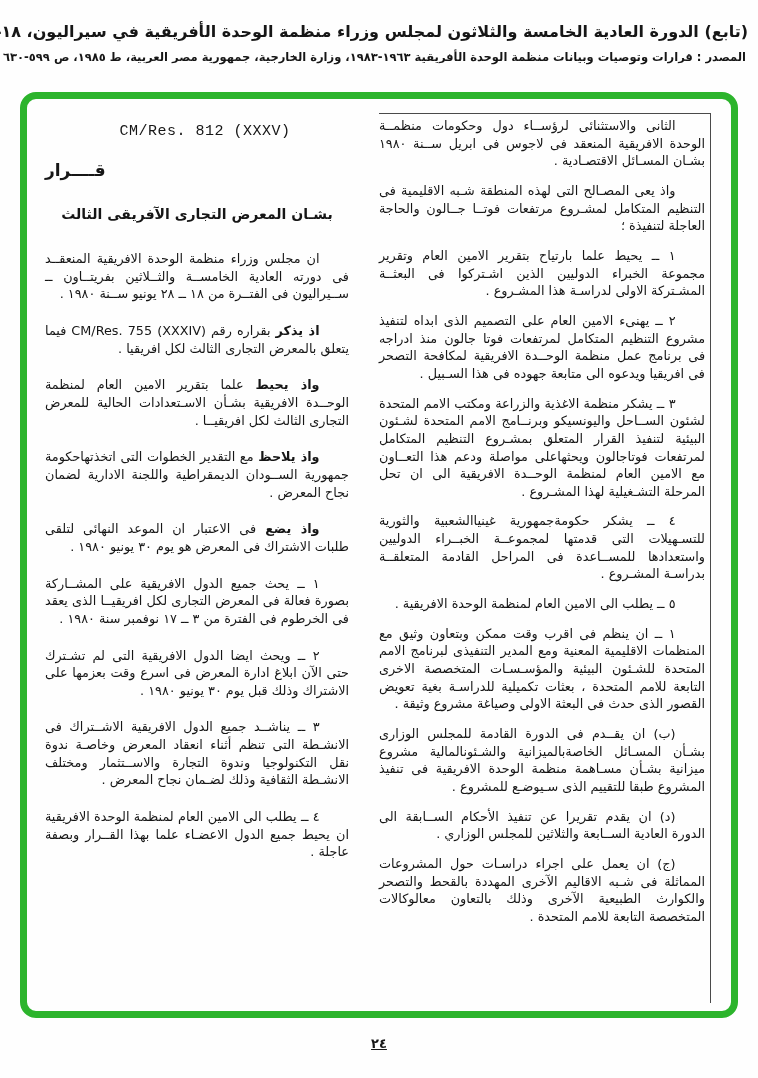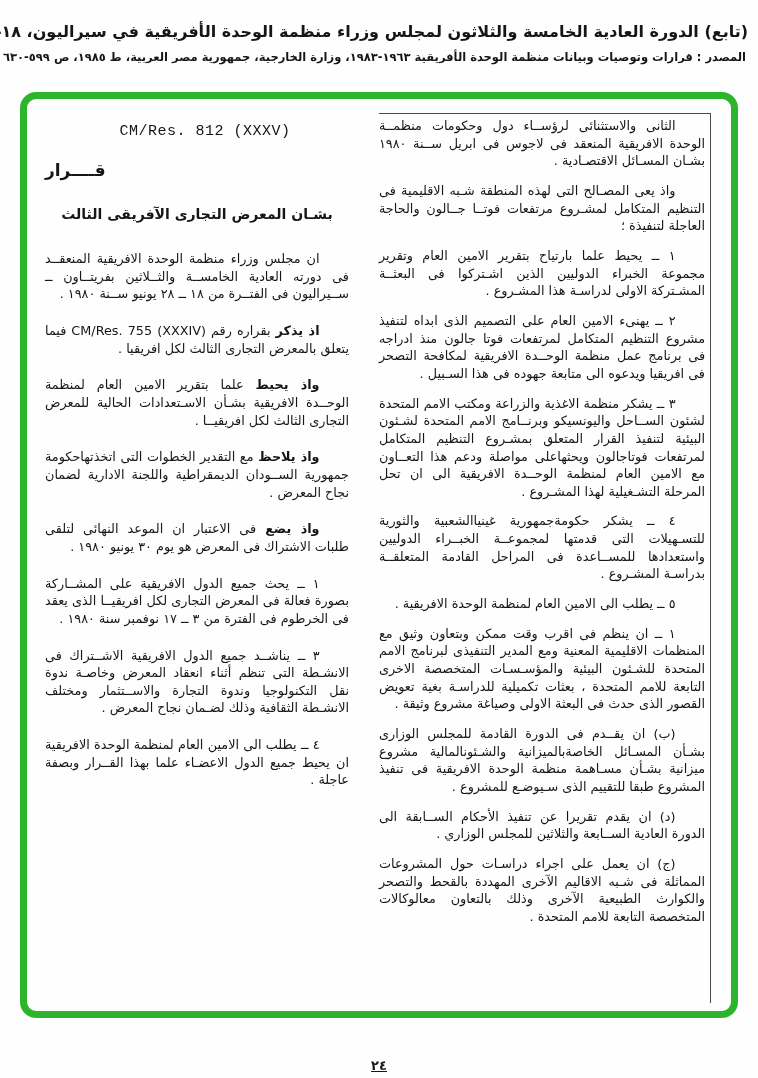--- a/index.html
+++ b/index.html
@@ -86,21 +86,21 @@
   }
   .res-subtitle{
     margin:26px 0 28px 0;
     text-align:center;
     font-size:14px;
     font-weight:bold;
   }
   
   .page-footer{
     position:absolute;
-    left:0;bottom:4px;width:100%;
+    left:0;bottom:26px;width:100%;
     text-align:center;
     text-decoration:underline;
   }
   .page-number{
     font-size:13px;
     font-weight:bold;
   }
 </style>
 </head>
 <body>
@@ -134,20 +134,21 @@
         <div class="res-ref">CM/Res. 812 (XXXV)</div>
         <h2 class="res-title">قــــرار</h2>
         <h3 class="res-subtitle">بشـان المعرض التجارى الآفريقى الثالث</h3>
 
         <p><span class="lead"></span> <span>ان مجلس وزراء منظمة الوحدة الافريقية المنعقــد فى دورته العادية الخامســة والثــلاثين بفريتــاون ــ ســيراليون فى الفتــرة من ١٨ ــ ٢٨ يونيو ســنة ١٩٨٠ .</span></p>
         <p><span class="lead">اذ يذكر</span> <span>بقراره رقم ‎CM/Res. 755 (XXXIV)‎ فيما يتعلق بالمعرض التجارى الثالث لكل افريقيا .</span></p>
         <p><span class="lead">واذ يحيط</span> <span>علما بتقرير الامين العام لمنظمة الوحــدة الافريقية بشـأن الاسـتعدادات الحالية للمعرض التجارى الثالث لكل افريقيــا .</span></p>
         <p><span class="lead">واذ يلاحظ</span> <span>مع التقدير الخطوات التى اتخذتهاحكومة جمهورية الســودان الديمقراطية واللجنة الادارية لضمان نجاح المعرض .</span></p>
         <p><span class="lead">واذ يضع</span> <span>فى الاعتبار ان الموعد النهائى لتلقى طلبات الاشتراك فى المعرض هو يوم ٣٠ يونيو ١٩٨٠ .</span></p>
         <p><span class="lead"></span> <span>١ ــ يحث جميع الدول الافريقية على المشــاركة بصورة فعالة فى المعرض التجارى لكل افريقيــا الذى يعقد فى الخرطوم فى الفترة من ٣ ــ ١٧ نوفمبر سنة ١٩٨٠ .</span></p>
+        <p><span class="lead"></span> <span>٢ ــ ويحث ايضا الدول الافريقية التى لم تشـترك حتى الآن ابلاغ ادارة المعرض فى اسرع وقت بعزمها على الاشتراك وذلك قبل يوم ٣٠ يونيو ١٩٨٠ .</span></p>
         <p><span class="lead"></span> <span>٣ ــ يناشــد جميع الدول الافريقية الاشــتراك فى الانشـطة التى تنظم أثناء انعقاد المعرض وخاصـة ندوة نقل التكنولوجيا وندوة التجارة والاســتثمار ومختلف الانشـطة الثقافية وذلك لضـمان نجاح المعرض .</span></p>
         <p><span class="lead"></span> <span>٤ ــ يطلب الى الامين العام لمنظمة الوحدة الافريقية ان يحيط جميع الدول الاعضـاء علما بهذا القــرار وبصفة عاجلة .</span></p>
       </section>
 
     </div>
   </div>
 
   <footer class="page-footer">
     <span class="page-number">٢٤</span>
   </footer>

